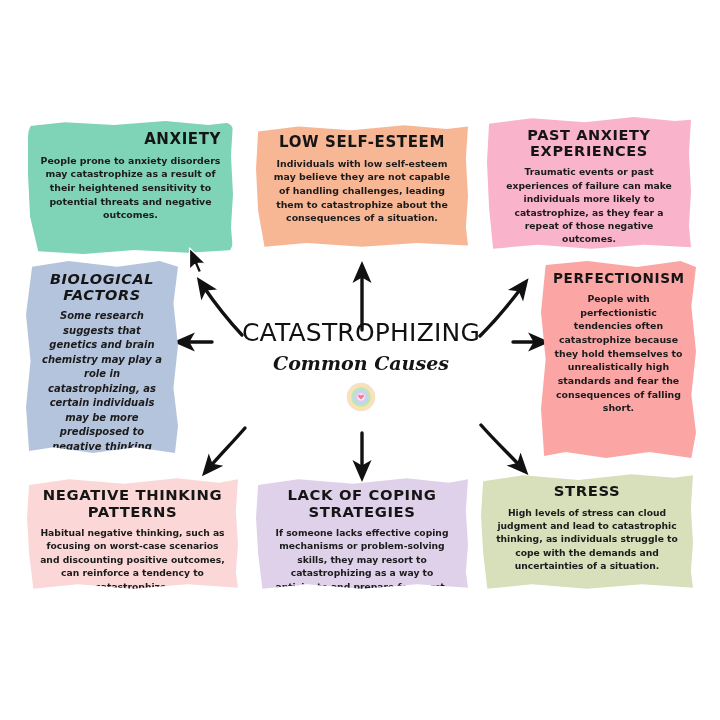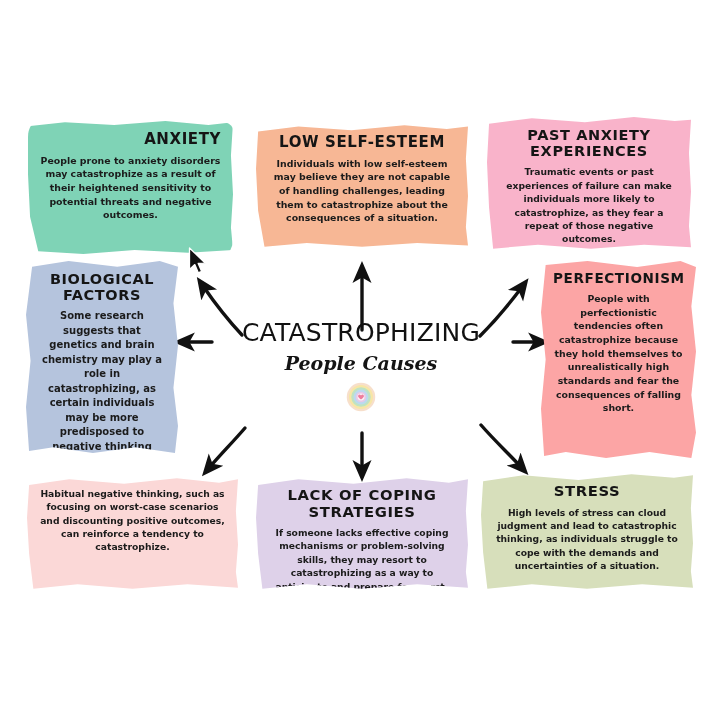--- a/index.html
+++ b/index.html
@@ -68,20 +68,21 @@
     background: #f9b3ca;
     clip-path: polygon(1% 5%, 22% 1%, 48% 4%, 72% 0%, 92% 3%, 100% 2%, 99% 27%, 100% 56%, 99% 82%, 100% 98%, 77% 96%, 51% 99%, 25% 96%, 3% 99%, 1% 68%, 0% 34%);
   }
   #card-pastneg .card-title { font-size: 14.5px; }
   #card-pastneg .card-body { font-size: 9.2px; }
 
   #card-biological {
     left: 26px; top: 261px; width: 152px; height: 192px;
     background: #b5c4dd;
     clip-path: polygon(4% 3%, 28% 0%, 60% 3%, 88% 0%, 100% 3%, 97% 22%, 100% 44%, 97% 66%, 100% 86%, 98% 100%, 72% 97%, 44% 100%, 18% 97%, 2% 99%, 0% 76%, 3% 52%, 0% 28%);
+    font-style: italic;
   }
   #card-biological .card-title { font-size: 14.5px; }
   #card-biological .card-body { font-size: 10px; }
 
   #card-perfection {
     left: 541px; top: 261px; width: 155px; height: 197px;
     background: #fca5a5;
     clip-path: polygon(3% 2%, 30% 0%, 62% 3%, 90% 0%, 100% 3%, 97% 23%, 100% 46%, 97% 68%, 100% 87%, 97% 100%, 70% 97%, 42% 100%, 16% 97%, 2% 99%, 0% 75%, 3% 50%, 0% 26%);
   }
   #card-perfection .card-title { font-size: 13.6px; }
@@ -225,36 +226,37 @@
     <div class="card-title">BIOLOGICAL FACTORS</div>
     <div class="card-body">Some research suggests that genetics and brain chemistry may play a role in catastrophizing, as certain individuals may be more predisposed to negative thinking patterns.</div>
   </div>
 
   <div class="card" id="card-perfection">
     <div class="card-title">PERFECTIONISM</div>
     <div class="card-body">People with perfectionistic tendencies often catastrophize because they hold themselves to unrealistically high standards and fear the consequences of falling short.</div>
   </div>
 
   <div class="card" id="card-negthinking">
+    <div class="card-title">NEGATIVE THINKING PATTERNS</div>
     <div class="card-body">Habitual negative thinking, such as focusing on worst-case scenarios and discounting positive outcomes, can reinforce a tendency to catastrophize.</div>
   </div>
 
   <div class="card" id="card-lackcoping">
     <div class="card-title">LACK OF COPING STRATEGIES</div>
     <div class="card-body">If someone lacks effective coping mechanisms or problem-solving skills, they may resort to catastrophizing as a way to anticipate and prepare for worst-case scenarios.</div>
   </div>
 
   <div class="card" id="card-stress">
     <div class="card-title">STRESS</div>
     <div class="card-body">High levels of stress can cloud judgment and lead to catastrophic thinking, as individuals struggle to cope with the demands and uncertainties of a situation.</div>
   </div>
 
   <div id="center-hub">
     <div id="center-title">CATASTROPHIZING</div>
-    <div id="center-subtitle">People Causes</div>
+    <div id="center-subtitle">Common Causes</div>
     <svg id="center-logo" viewBox="0 0 40 40" xmlns="http://www.w3.org/2000/svg">
       <circle cx="20" cy="20" r="19" fill="#f6d9c2" opacity="0.85"></circle>
       <circle cx="20" cy="20" r="16" fill="#f7e6a6"></circle>
       <circle cx="20" cy="20" r="13" fill="#bfe3c2"></circle>
       <circle cx="20" cy="20" r="10" fill="#bcd9ef"></circle>
       <circle cx="20" cy="20" r="7" fill="#e8c9e6"></circle>
       <circle cx="20" cy="20" r="4.6" fill="#fdf4f6"></circle>
       <path d="M20 23.4 C16.4 20.6 15.4 19.2 16.4 17.6 C17.3 16.3 19.1 16.5 20 17.9 C20.9 16.5 22.7 16.3 23.6 17.6 C24.6 19.2 23.6 20.6 20 23.4 Z" fill="#ee7f9e"></path>
     </svg>
   </div>

